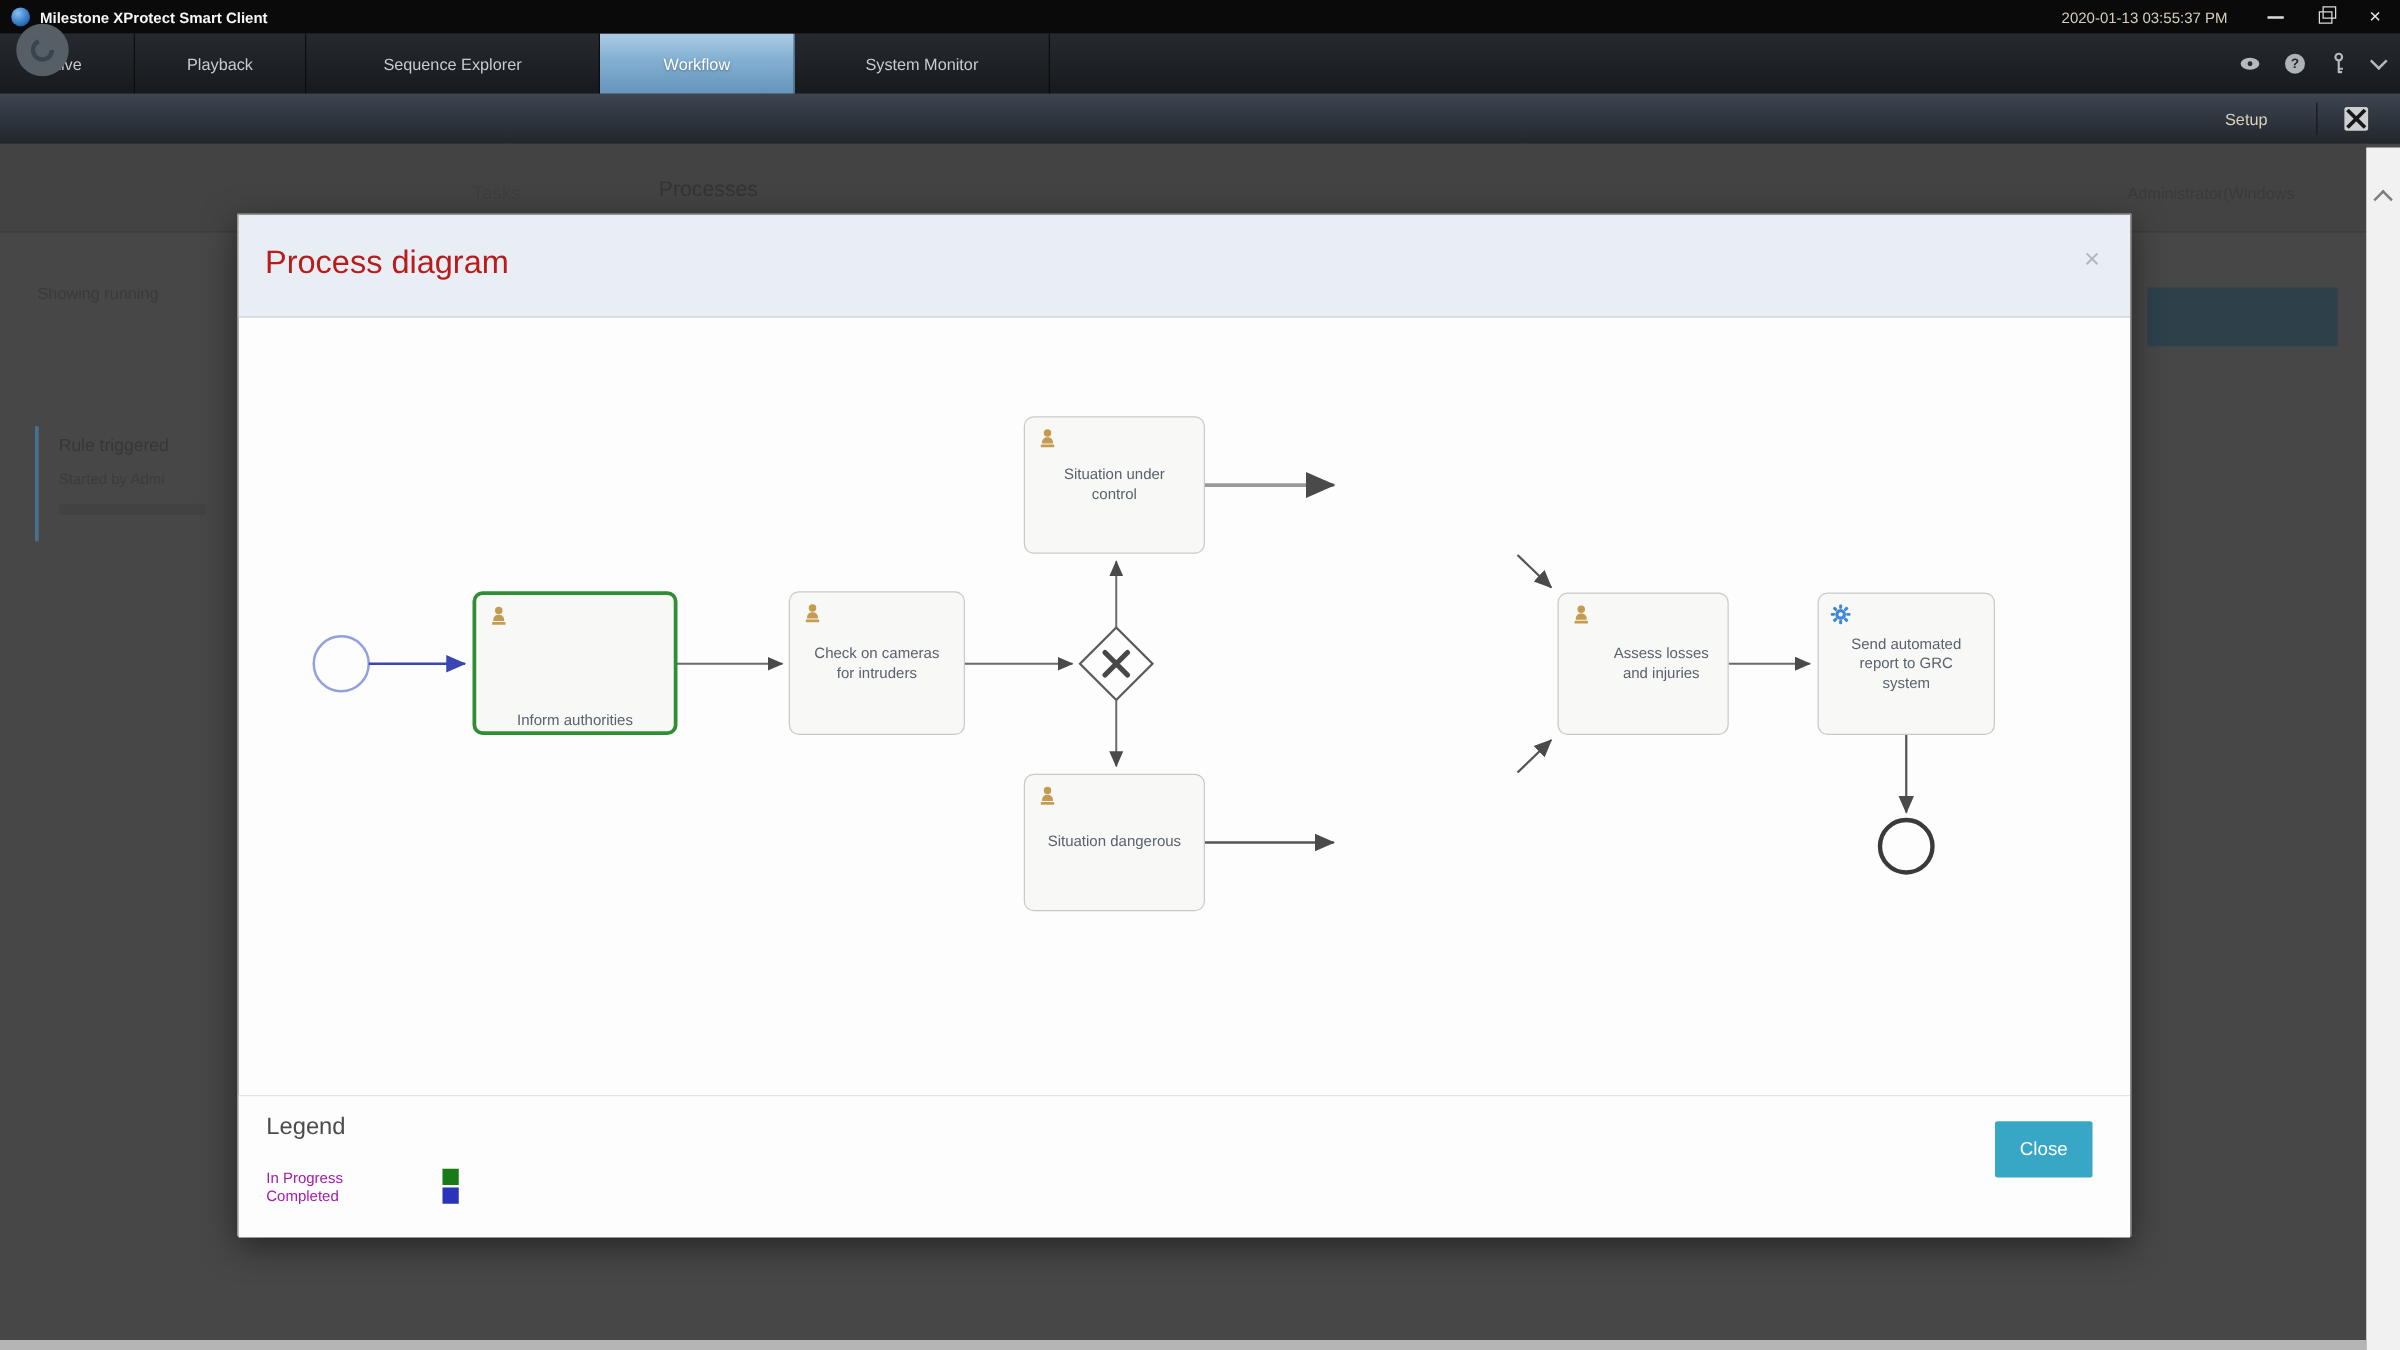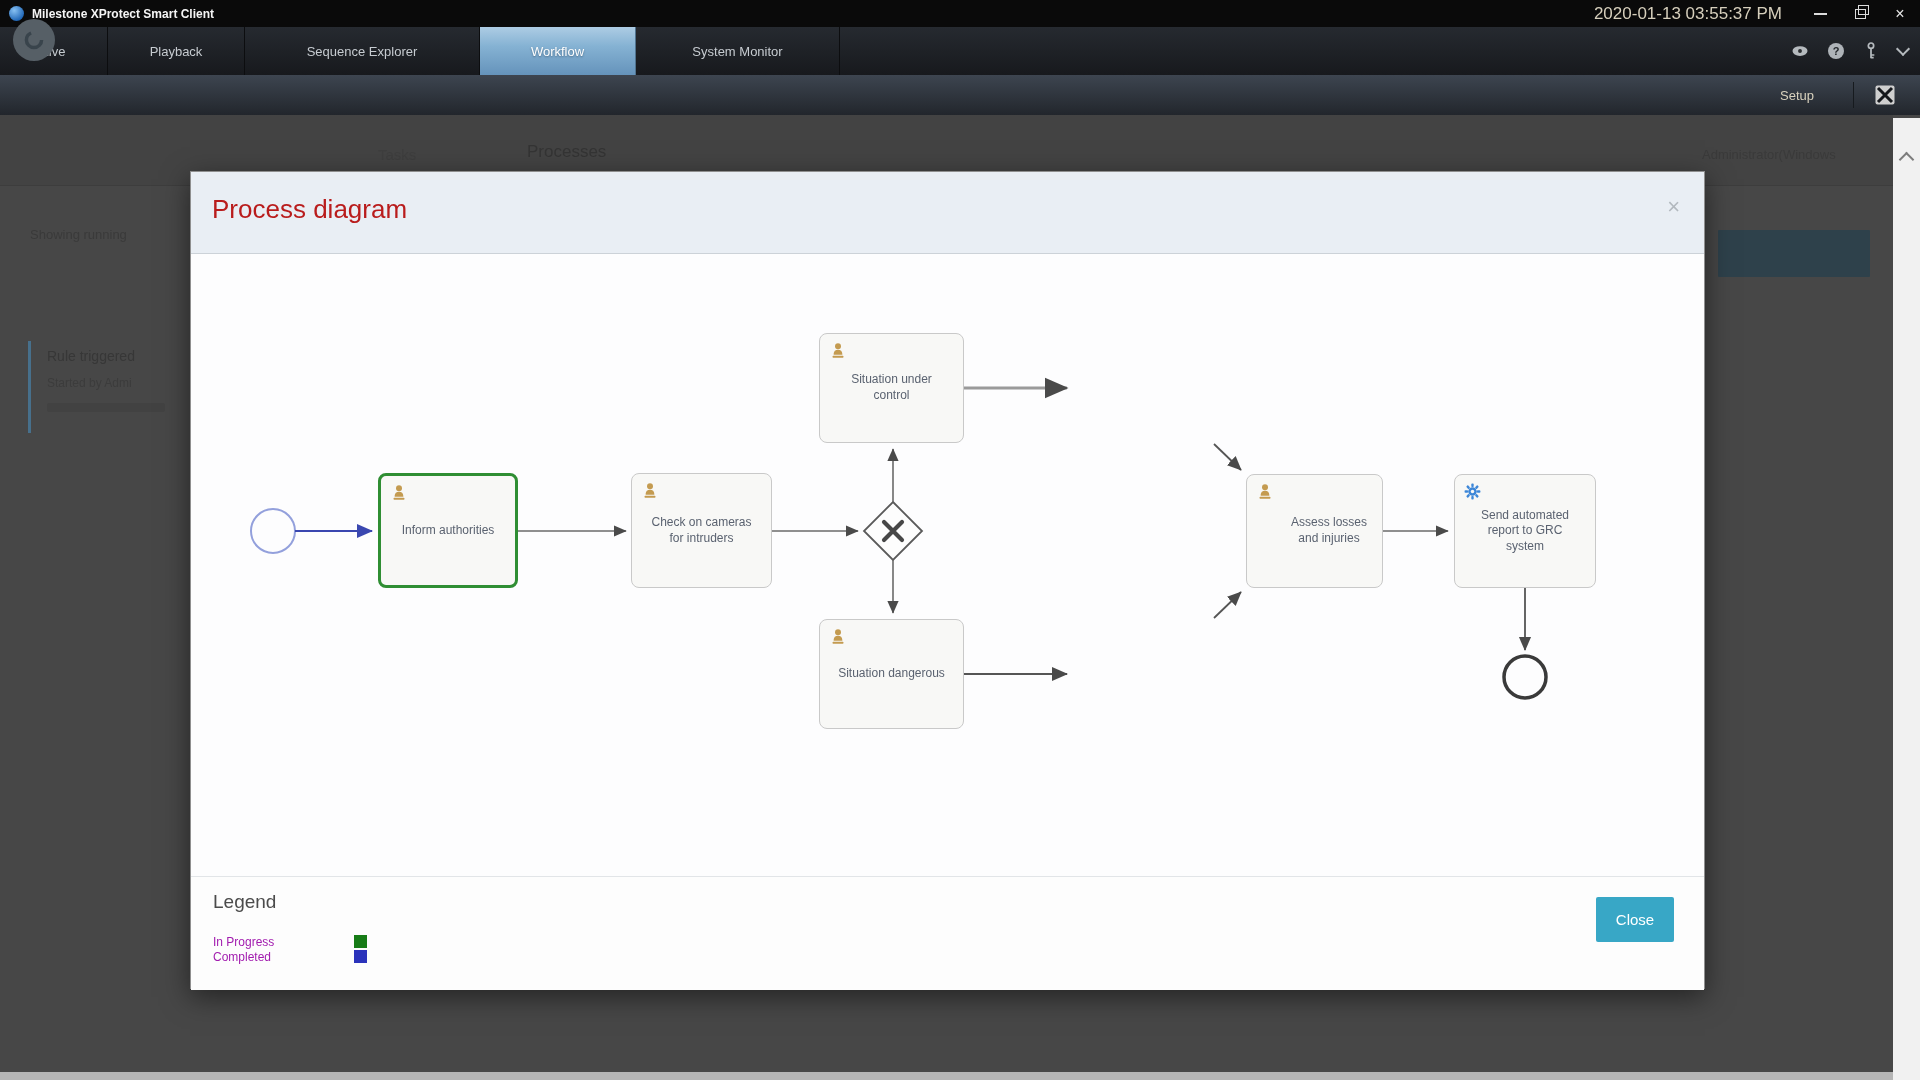--- a/index.html
+++ b/index.html
@@ -7,21 +7,21 @@
           font-family:"Liberation Sans",sans-serif;overflow:hidden;}
 
   
   .titlebar{position:absolute;top:0;left:0;right:0;height:27px;background:#0a0a0a;
             display:flex;align-items:center;}
   .app-logo{width:15px;height:15px;border-radius:50%;
             background:radial-gradient(circle at 35% 30%,#86c0f2,#1d64b5 75%);
             margin:0 8px 0 9px;}
   .app-title{font-size:12px;font-weight:bold;color:#f5f5f5;}
   .tb-right{margin-left:auto;display:flex;align-items:center;height:27px;}
-  .tb-date{font-size:17px;color:#d6cfbc;margin-right:18px;}
+  .tb-date{font-size:12px;color:#d6cfbc;margin-right:18px;}
   .tb-btn{width:40px;height:27px;display:flex;align-items:center;justify-content:center;color:#e6e6e6;}
   .bar-min{width:13px;height:2px;background:#dcdcdc;display:block;}
   .restore{position:relative;width:9px;height:8px;border:1px solid #dcdcdc;background:#0a0a0a;}
   .restore::before{content:"";position:absolute;left:2px;top:-5px;width:9px;height:8px;border:1px solid #dcdcdc;}
   .tb-close{font-size:16px;line-height:16px;}
 
   
   .tabbar{position:absolute;top:27px;left:0;right:0;height:48px;
           background:linear-gradient(#262a30,#17191d);display:flex;}
   .tab{height:48px;display:flex;align-items:center;justify-content:center;
@@ -180,21 +180,21 @@
       <line x1="702" y1="388" x2="702" y2="441" stroke="#6a6a6a" stroke-width="1.6" marker-end="url(#arr)"></line>
       <line x1="773" y1="216" x2="876" y2="216" stroke="#9a9a9a" stroke-width="3" marker-end="url(#arr)"></line>
       <line x1="773" y1="502" x2="876" y2="502" stroke="#555555" stroke-width="2" marker-end="url(#arr)"></line>
       <line x1="1023" y1="272" x2="1050" y2="298" stroke="#555555" stroke-width="1.8" marker-end="url(#arr)"></line>
       <line x1="1023" y1="446" x2="1050" y2="420" stroke="#555555" stroke-width="1.8" marker-end="url(#arr)"></line>
       <line x1="1192" y1="359" x2="1257" y2="359" stroke="#6a6a6a" stroke-width="1.6" marker-end="url(#arr)"></line>
       <line x1="1334" y1="416" x2="1334" y2="478" stroke="#555555" stroke-width="1.8" marker-end="url(#arr)"></line>
       <circle cx="1334" cy="505" r="21" fill="#fdfdfe" stroke="#3a3a3a" stroke-width="3.5"></circle>
     </svg>
 
-    <div class="task inprogress" style="left: 187px; top: 301px; width: 140px; height: 115px; border-color: rgb(47, 142, 51);">
+    <div class="task inprogress" style="left: 187px; top: 301px; width: 164px; height: 115px; border-color: rgb(47, 142, 51); align-items: flex-end;">
       <svg class="nicon" width="20" height="20" viewBox="0 0 24 24">
         <g fill="#C49B50">
             <circle cx="12" cy="6.4" r="3.6"></circle>
         <path d="M12 10.5c-3.1 0-5.2 1.9-5.2 5v1h10.4v-1c0-3.1-2.1-5-5.2-5z"></path>
         <rect x="5.6" y="17.6" width="12.8" height="2.6" rx="0.6"></rect>
           </g>
       </svg>
       <span>Inform authorities</span>
     </div>
 

